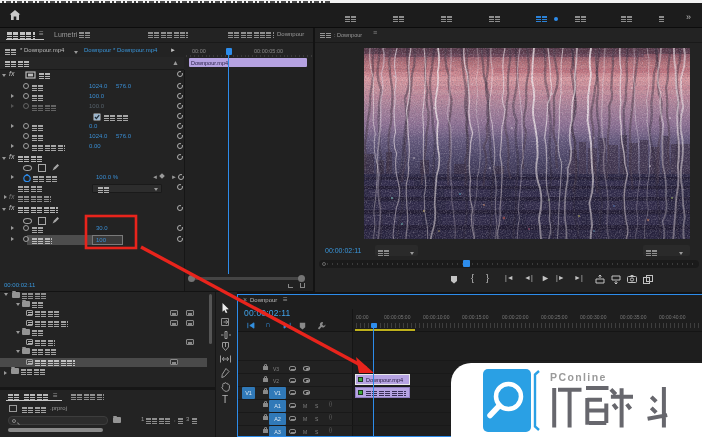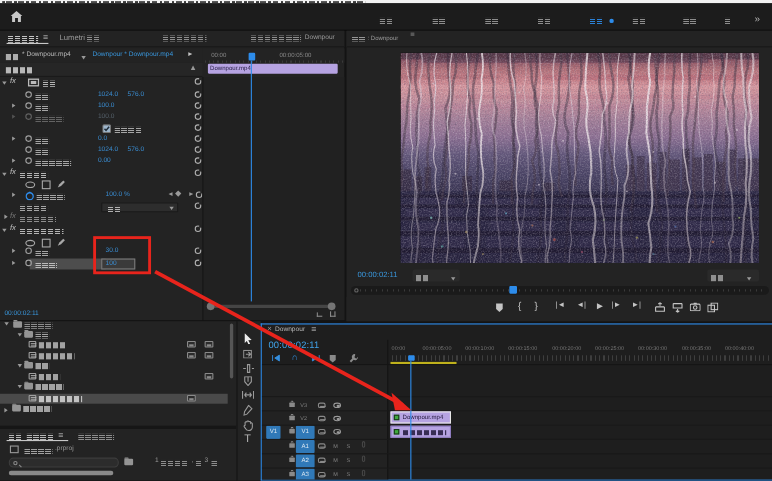--- a/index.html
+++ b/index.html
@@ -663,20 +663,36 @@
   </div>
   <div class="abs" style="left:117px;top:92px;width:55px;height:11px;background:#b6a3e2;border:1px solid #8f7cc0;">
     <span class="abs" style="left:2px;top:2px;width:5px;height:5px;background:#3faa3f;border:1px solid #1a3a1a;"></span>
     <span class="zh abs" style="left:10px;top:3px;width:40px;height:5px;color:#2a2045;"></span>
   </div>
 
   <div class="abs" style="left:133px;top:28px;width:6px;height:5px;background:#2d8ceb;border-radius:1px;"></div>
   <div class="abs" style="left:135px;top:33px;width:1px;height:110px;background:#2d8ceb;"></div>
 </div>
 
+<div class="abs" id="logo" style="left:451px;top:363px;width:251px;height:74px;background:#fff;border-radius:20px 0 0 0;overflow:hidden;">
+  <svg class="abs" style="left:0;top:0;" width="251" height="74" viewBox="0 0 251 74">
+    <rect x="32" y="6" width="48" height="63" rx="5" fill="#2aa0e4"></rect>
+    <circle cx="57.5" cy="33.5" r="12.5" fill="none" stroke="#fff" stroke-width="4.5"></circle>
+    <line x1="48.5" y1="42.5" x2="39" y2="52.5" stroke="#fff" stroke-width="5.5" stroke-linecap="round"></line>
+    <path d="M88 8 L84 11.5 V63.5 L88 67" fill="none" stroke="#2aa0e4" stroke-width="2.4"></path>
+    <text x="99" y="17.5" font-family="Liberation Sans, sans-serif" font-size="10.5" font-weight="bold" fill="#9a9a9a" letter-spacing="1.4">PConline</text>
+    <g stroke="#67676d" stroke-width="4" fill="none">
+      <path d="M103.2 25 V64.5"></path>
+      <path d="M107 26.8 H130.5 M118.6 26.8 V64.5"></path>
+      <path d="M135 25 H157.5 M136.3 36.7 H151 M136.3 35 V61.8 M155.3 40.5 V60.1 M138 60.1 H155.3 M138 47.5 H153.5"></path>
+      <path d="M159.9 26.4 L164.8 31.4 M170.6 25.2 V64.5 M159.9 33.8 H182 M162.3 41.1 L166 46 M175.8 41.1 L179.5 46"></path>
+      <path d="M212.9 24 V64.5 M200.3 33.8 L205.2 38.7 M200.3 44.8 L205.2 49.7 M196.6 55.8 L216.2 52.1"></path>
+    </g>
+  </svg>
+</div>
 
 <svg class="abs" style="left:0;top:0;pointer-events:none;" width="702" height="437" viewBox="0 0 702 437">
   <rect x="86" y="216" width="50" height="32" fill="none" stroke="#e8241c" stroke-width="2.6"></rect>
   <line x1="141" y1="247" x2="366" y2="368" stroke="#e8241c" stroke-width="3.4"></line>
   <path d="M374 373 L356 357 L359 373 Z" fill="#e8241c"></path>
 </svg>
 
 </div>
 
 </body></html>

